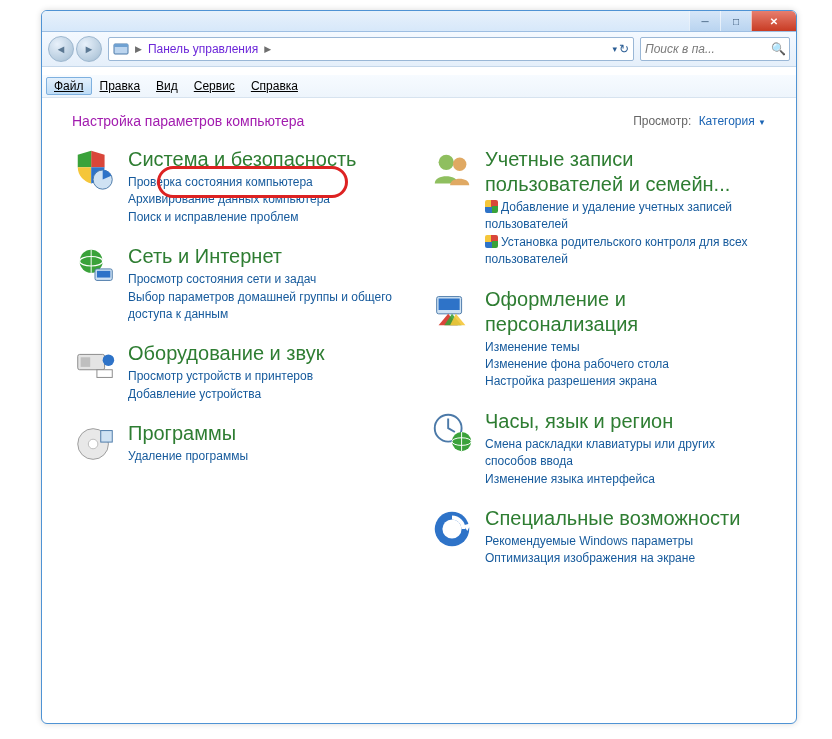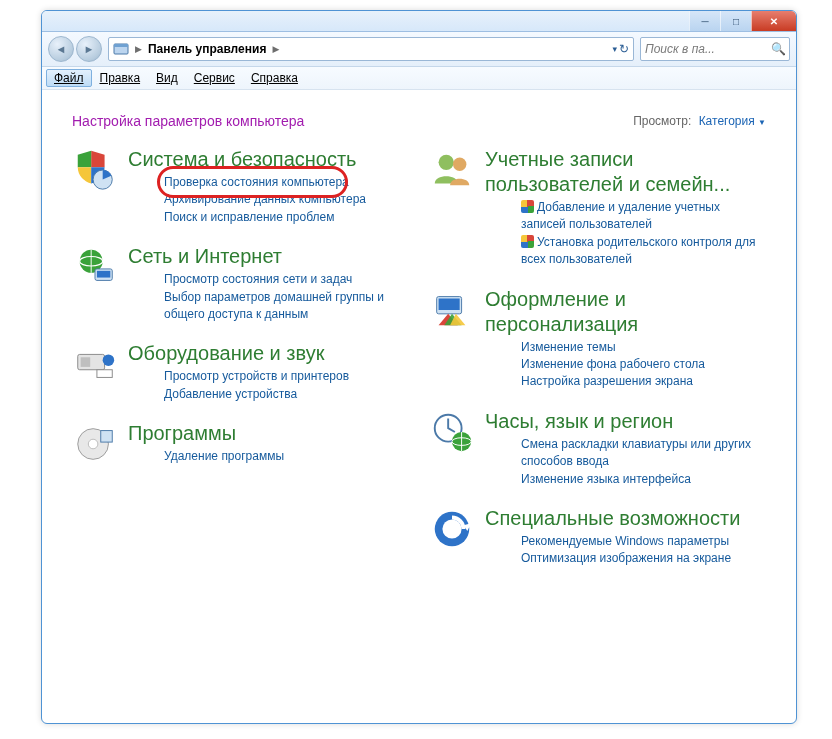--- a/index.html
+++ b/index.html
@@ -10,48 +10,48 @@
   .titlebar { height:20px; background:linear-gradient(#e7f1fb,#d7e8fa); border-bottom:1px solid #9dbee2; display:flex; justify-content:flex-end; align-items:stretch; }
   .tb-btn { width:30px; display:flex; align-items:center; justify-content:center; border-left:1px solid rgba(255,255,255,.6); font-family:Arial,sans-serif; font-size:10px; }
   .tb-min,.tb-max { background:linear-gradient(#d6e6f8,#b9d4f0); color:#29496a; }
   .tb-close { background:linear-gradient(#e77e6e,#c83b23); color:#fff; width:44px; border-top-right-radius:4px; font-weight:bold; }
 
   
   .navrow { height:34px; background:linear-gradient(#f4f9ff,#e5effa); border-bottom:1px solid #c5d7ea; display:flex; align-items:center; padding:0 6px; gap:6px; }
   .navbtns { display:flex; gap:2px; }
   .navbtn { width:24px; height:24px; border-radius:50%; background:radial-gradient(circle at 35% 30%, #e8f1fb, #b7ccde 70%, #96b0c8); border:1px solid #9db7cf; display:flex; align-items:center; justify-content:center; color:#5b7893; font-size:11px; }
   .addr { flex:1; height:22px; background:#fff; border:1px solid #9ab7d6; border-radius:2px; display:flex; align-items:center; gap:6px; padding:0 4px; font-size:12px; }
-  .addr .crumb { color:#000000;font-weight:bold; }
+  .addr .crumb { color:#6d28d9; }
   .addr .arrow { color:#6e6e6e; font-size:9px; }
   .addr .cp-icon { width:16px; height:16px; display:inline-flex; }
   .addr-refresh { margin-left:auto; display:flex; align-items:center; gap:2px; color:#2a5d94; }
   .searchbox { width:140px; height:22px; background:#fff; border:1px solid #9ab7d6; border-radius:2px; display:flex; align-items:center; padding:0 4px; color:#7a7a7a; font-style:italic;text-align:right; }
   .searchbox .mag { width:14px; height:14px; margin-left:auto; font-style:normal; color:#3a6ea5; }
 
   
-  .menubar { height:22px; background:linear-gradient(#f7fbff,#eef5fc); border-bottom:1px solid #d7e3ef; display:flex; align-items:center; padding:0 4px; font-size:12px; }
+  .menubar { height:22px; background:linear-gradient(#f7fbff,#eef5fc); border-bottom:1px solid #d7e3ef; display:flex; align-items:center; padding:0 4px; font-size:12px;margin-top:8px; }
   .menuitem { padding:2px 8px; cursor:default; }
   .menuitem u { text-decoration:underline; }
   .menuitem.active { background:linear-gradient(#e3f0fc,#bedcf6); border:1px solid #7eb0df; border-radius:2px; padding:1px 7px; }
 
   
   .content { position:absolute; top:78px; left:0; right:0; bottom:0; padding:24px 30px 10px 30px; overflow:auto; }
   .head { display:flex; align-items:center; margin-bottom:18px; }
   .head h1 { font-size:14px; font-weight:normal; color:#a21caf; margin:0; }
   .viewby { margin-left:auto; font-size:12px; color:#666; }
   .viewby a { color:#1b64b4; text-decoration:none; margin-left:4px; }
   .viewby .dd { font-size:8px; color:#1b64b4; }
 
   .cols { display:flex; gap:20px; }
   .col { flex:1; display:flex; flex-direction:column; gap:18px; }
   .cat { display:flex; gap:10px; }
   .ic { width:46px; height:46px; flex-shrink:0; display:flex; align-items:center; justify-content:center; }
   .ct { flex:1; }
   .ct .title { color:#2e7d32; font-size:20px; line-height:1.25; display:inline-block; }
-  .ct .links { margin-top:2px;margin-left:36px; }
+  .ct .links { margin-top:2px; }
   .ct .links .lk { display:block; color:#165a9c; font-size:12px; line-height:1.45; }
   .ct .links .lk.shield::before { content:""; display:inline-block; width:13px; height:13px; margin-right:3px; vertical-align:-2px; background:conic-gradient(#d9463a 0 90deg,#3aa23a 90deg 180deg,#2e73c8 180deg 270deg,#f5c63a 270deg 360deg); border-radius:2px; }
 
   .highlight { position:absolute; border:3px solid #d22; border-radius:18px; left:157px; top:166px; width:185px; height:26px; pointer-events:none; }
 </style>
 </head>
 <body>
 
 <div class="canvas">
   <div class="window">

